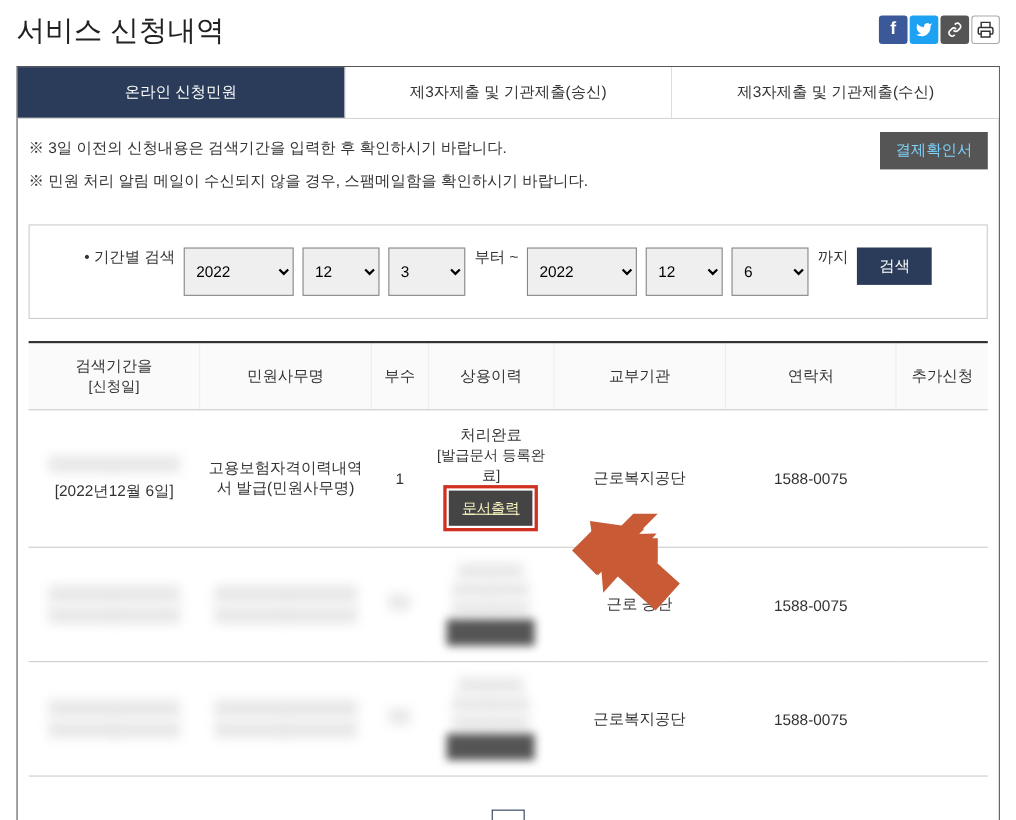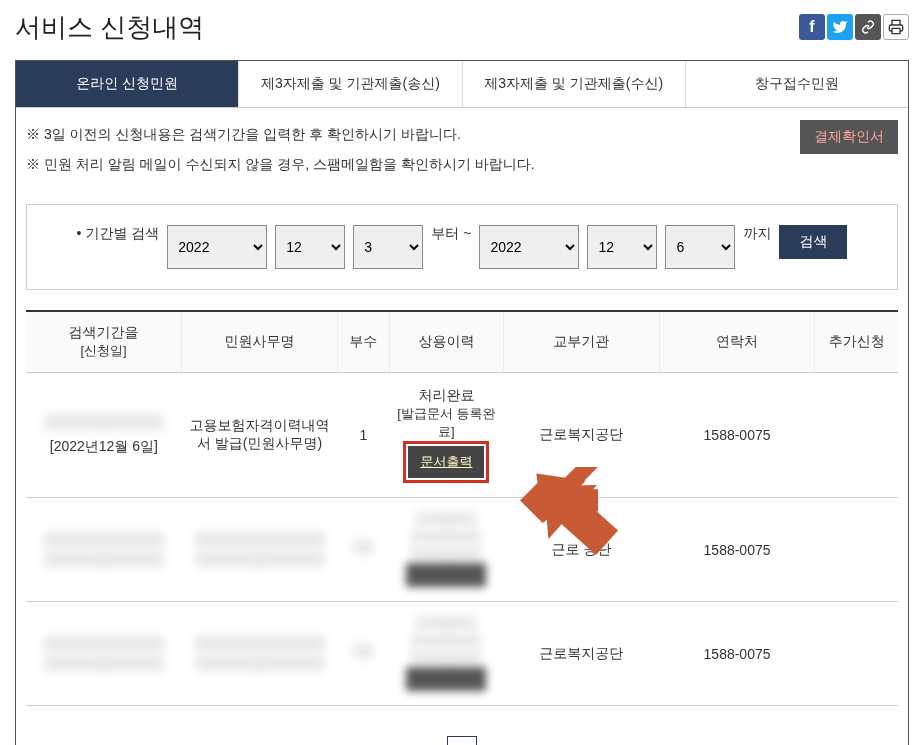--- a/index.html
+++ b/index.html
@@ -16,21 +16,21 @@
     
     .content-area { border: 1px solid #555; padding: 0; }
     
     .tabs { display: flex; border-bottom: 1px solid #ccc; }
     .tab { flex: 1; text-align: center; padding: 14px 0; background: #fff; font-size: 14px; cursor: pointer; border-right: 1px solid #ddd; }
     .tab:last-child { border-right: none; }
     .tab.active { background: #2b3c5a; color: #fff; font-weight: 500; }
     
     .notices { padding: 18px 10px 10px 10px; position: relative; }
     .notice-line { font-size: 14px; color: #333; margin-bottom: 12px; }
-    .payment-btn { position: absolute; right: 10px; top: 12px; background: #555; color: #fca5a5; border: none; padding: 8px 14px; font-size: 14px; cursor: pointer; }
+    .payment-btn { position: absolute; right: 10px; top: 12px; background: #555; color: #7dd3fc; border: none; padding: 8px 14px; font-size: 14px; cursor: pointer; }
     
     .search-box { margin: 8px 10px 0 10px; border: 1px solid #ccc; padding: 20px 30px; display: flex; align-items: flex-start; justify-content: center; gap: 8px; font-size: 14px; }
     .search-box select { padding: 5px 6px; font-size: 14px; border: 1px solid #888; height: 44px; }
     .search-btn { background: #2b3c5a; color: #fff; border: none; padding: 8px 20px; font-size: 14px; cursor: pointer; }
     .sel-year { width: 100px; }
     .sel-md { width: 70px; }
     .label-bullet::before { content: "• "; }
     
     .data-table { width: calc(100% - 20px); margin: 20px 10px 10px 10px; border-collapse: collapse; border-top: 2px solid #333; }
     .data-table th { background: #fafafa; padding: 12px 4px; font-size: 14px; font-weight: 500; border-bottom: 1px solid #ccc; border-right: 1px solid #eee; text-align: center; }
@@ -80,21 +80,20 @@
     </div>
   </div>
 </div>
 
 <div class="content-area content-wrapper">
 
   <div class="tabs">
     <div class="tab active">온라인 신청민원</div>
     <div class="tab">제3자제출 및 기관제출(송신)</div>
     <div class="tab">제3자제출 및 기관제출(수신)</div>
-    <div class="tab">창구접수민원</div>
   </div>
 
   <div class="notices">
     <div class="notice-line">※ 3일 이전의 신청내용은 검색기간을 입력한 후 확인하시기 바랍니다.</div>
     <div class="notice-line">※ 민원 처리 알림 메일이 수신되지 않을 경우, 스팸메일함을 확인하시기 바랍니다.</div>
     <button class="payment-btn">결제확인서</button>
   </div>
 
   <div class="search-box">
     <span class="label-bullet">기간별 검색</span>

